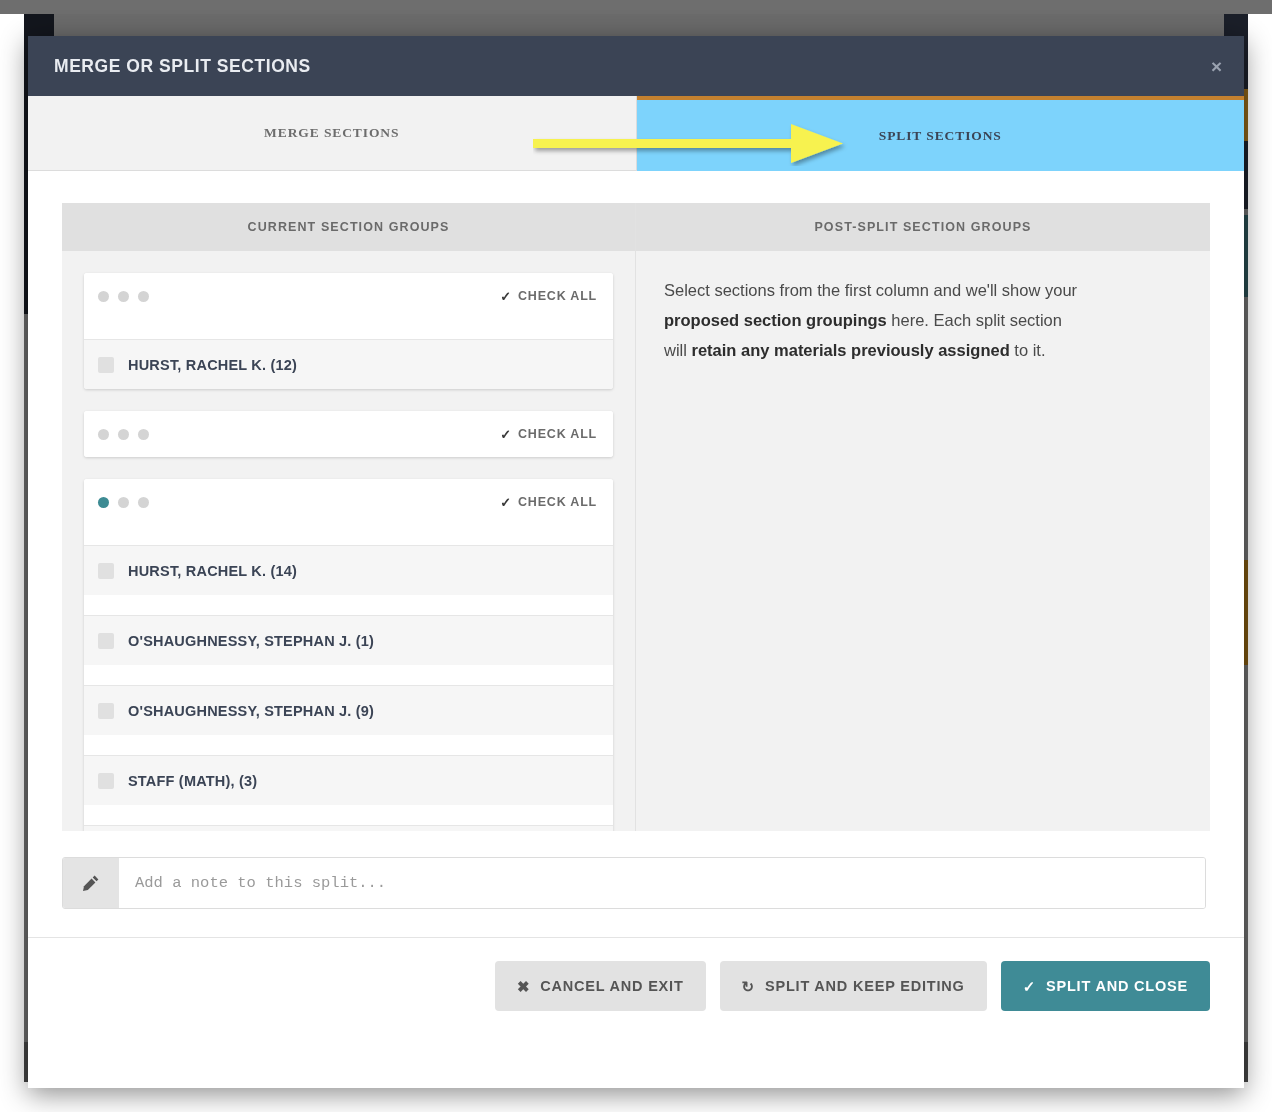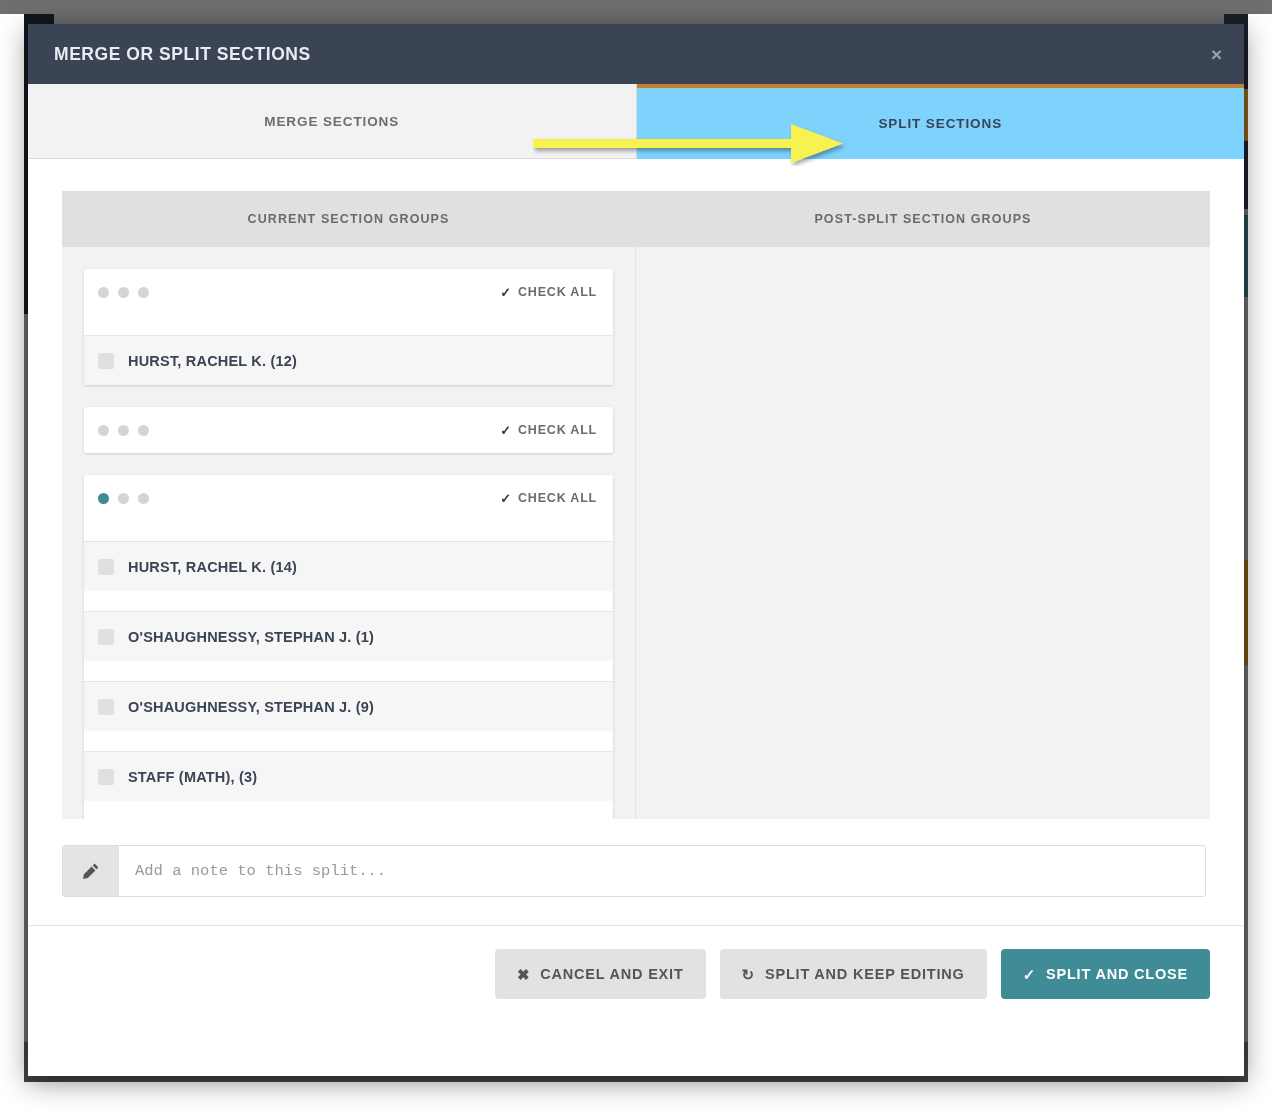--- a/index.html
+++ b/index.html
@@ -24,21 +24,21 @@
   .bg-r3 { position: absolute; right: 24px; top: 141px; width: 24px; height: 68px; background: #1b1f29; }
   .bg-r4 { position: absolute; right: 24px; top: 215px; width: 24px; height: 82px; background: #27494e; }
   .bg-r5 { position: absolute; right: 24px; top: 560px; width: 24px; height: 105px; background: #7a5410; }
   .bg-bottom-white { position: absolute; left: 0; bottom: 0; width: 1272px; height: 30px; background: #ffffff; }
   .bg-shade-bottom { position: absolute; left: 24px; bottom: 30px; width: 1224px; height: 40px; background: #444444; }
 
   
   .modal {
     position: absolute;
     left: 28px;
-    top: 24px;
+    top: 36px;
     width: 1216px;
     height: 1052px;
     background: #ffffff;
     box-shadow: 0 6px 26px rgba(0,0,0,0.45);
   }
 
   .modal-header {
     height: 60px;
     background: #3b4455;
     display: flex;
@@ -61,21 +61,21 @@
     font-size: 19px;
     font-weight: 700;
     line-height: 1;
     cursor: pointer;
     background: none;
     border: none;
     font-family: inherit;
   }
 
   
-  .tabs { display: flex; height: 75px; }
+  .tabs { display: flex; height: 75px; font-family: Liberation Serif, serif; }
   .tab {
     flex: 1;
     display: flex;
     align-items: center;
     justify-content: center;
     font-size: 13.5px;
     font-weight: 700;
     letter-spacing: 0.9px;
     cursor: pointer;
     position: relative;
@@ -99,21 +99,21 @@
     display: flex;
     background: #f2f2f2;
     height: 628px;
     overflow: hidden;
   }
   .panel-col { position: relative; }
   .panel-col.left  { width: 50%; border-right: 1px solid #e2e2e2; }
   .panel-col.right { width: 50%; }
 
   .panel-head {
-    height: 56px;
+    height: 48px;
     background: #e0e0e0;
     display: flex;
     align-items: center;
     justify-content: center;
     font-size: 12.5px;
     font-weight: 700;
     letter-spacing: 1.1px;
     color: #6a6a6a;
   }
 
@@ -359,20 +359,21 @@
               <span class="checkbox"></span>
               <span class="section-label">STAFF (MATH), (4)</span>
             </div>
           </div>
 
         </div>
       </div>
 
       <div class="panel-col right">
         <div class="panel-head">POST-SPLIT SECTION GROUPS</div>
+        <p class="info-text"><span>Select sections from the first column and we'll show your </span><b>proposed section groupings</b><span> here. Each split section will </span><b>retain any materials previously assigned</b><span> to it.</span></p>
       </div>
 
     </div>
 
     <div class="note-wrap">
       <div class="note-icon">
         <svg width="18" height="18" viewBox="0 0 18 18" aria-hidden="true">
           <path d="M12.6 1.6l3.8 3.8-1.9 1.9-3.8-3.8 1.9-1.9z" fill="#555"></path>
           <path d="M9.6 4.6l3.8 3.8-7.6 7.6-4.8 1 1-4.8 7.6-7.6z" fill="#555"></path>
         </svg>

